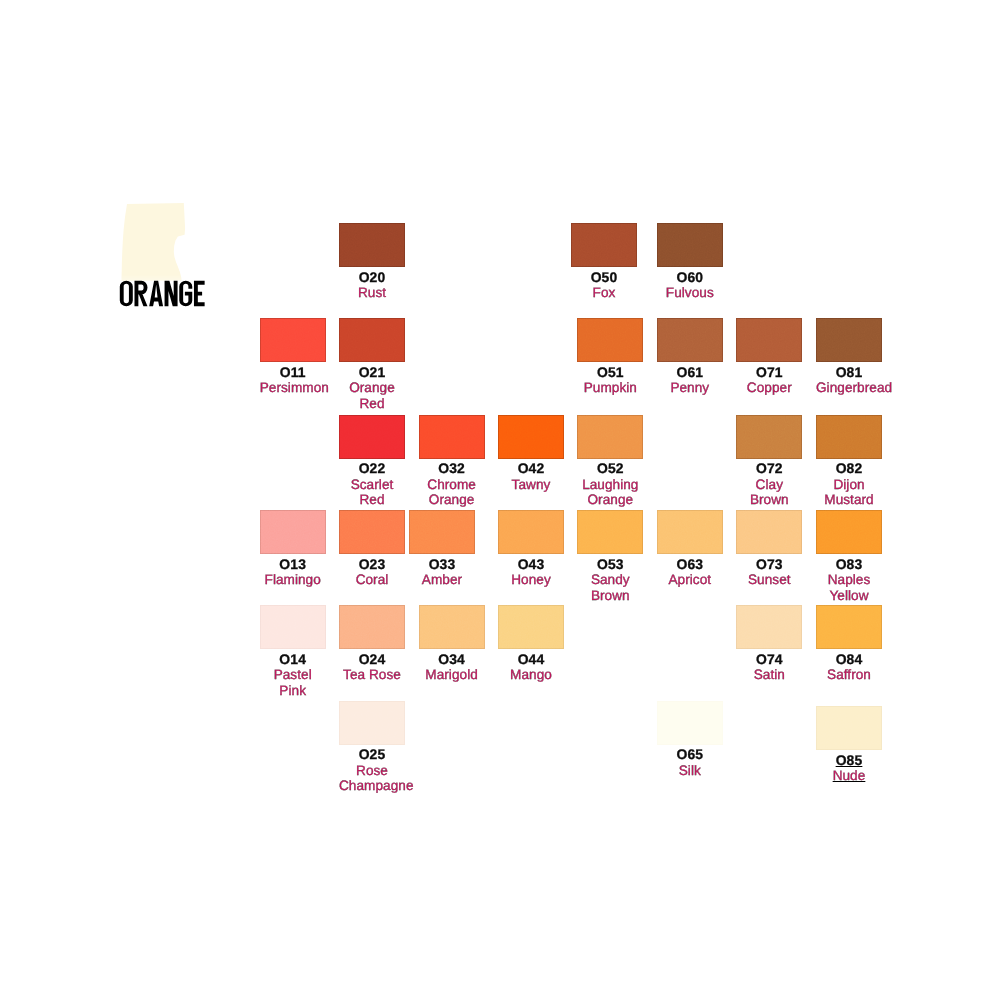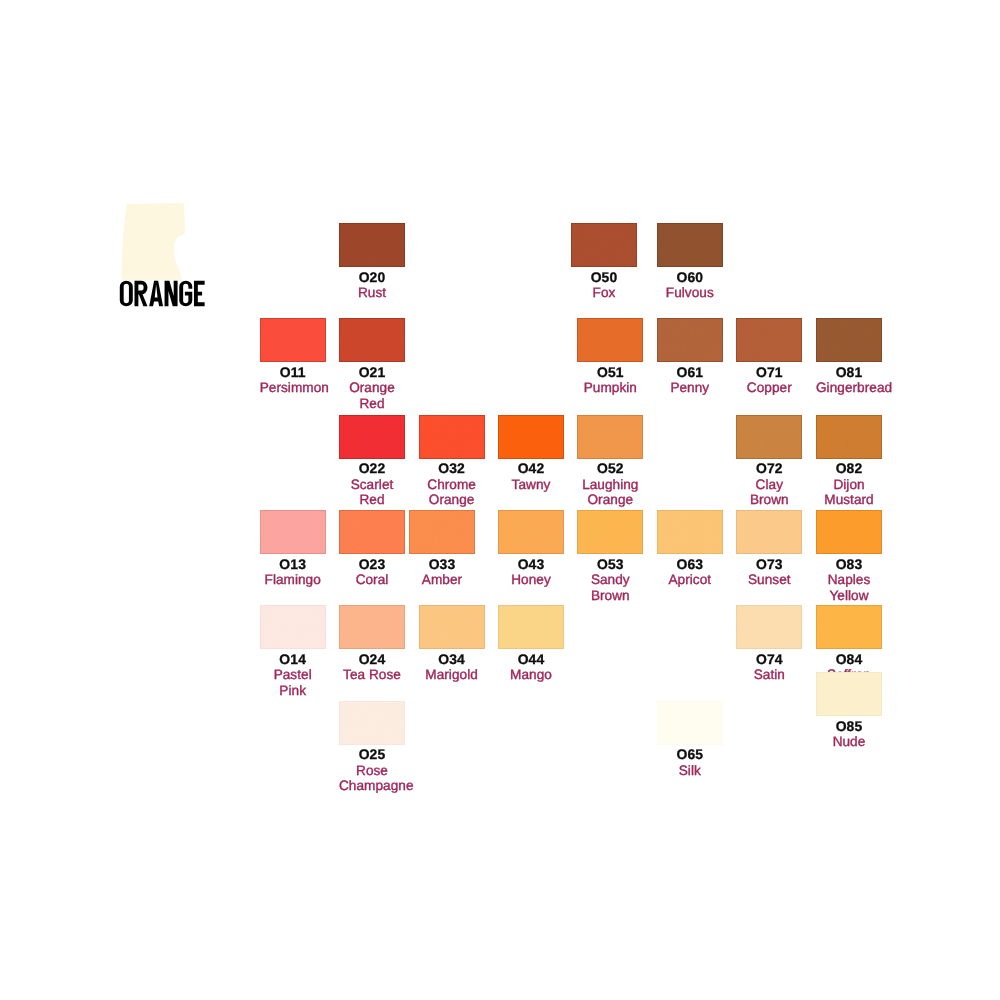--- a/index.html
+++ b/index.html
@@ -204,19 +204,19 @@
       <div class="cell" style="left: 339px; top: 700.8px;">
         <div class="chip" style="background: rgb(252, 236, 224); width: 66px; height: 44px; box-shadow: rgba(70, 26, 10, 0.027) 0px 0px 0px 0.9px inset;"></div>
         <div class="code">O25</div>
         <div class="cname">Rose Champagne</div>
       </div>
       <div class="cell" style="left: 656.8px; top: 700.8px;">
         <div class="chip" style="background: rgb(254, 253, 240); width: 66px; height: 44px; box-shadow: rgba(70, 26, 10, 0.008) 0px 0px 0px 0.9px inset;"></div>
         <div class="code">O65</div>
         <div class="cname">Silk</div>
       </div>
-      <div class="cell" style="left: 816px; top: 672px;">
+      <div class="cell" style="left: 816px; top: 706px; text-decoration: underline;">
         <div class="chip" style="background: rgb(252, 239, 202); width: 66px; height: 44px; box-shadow: rgba(70, 26, 10, 0.03) 0px 0px 0px 0.9px inset;"></div>
         <div class="code">O85</div>
         <div class="cname">Nude</div>
       </div>
     </div>
 </div>
 
 </body></html>

